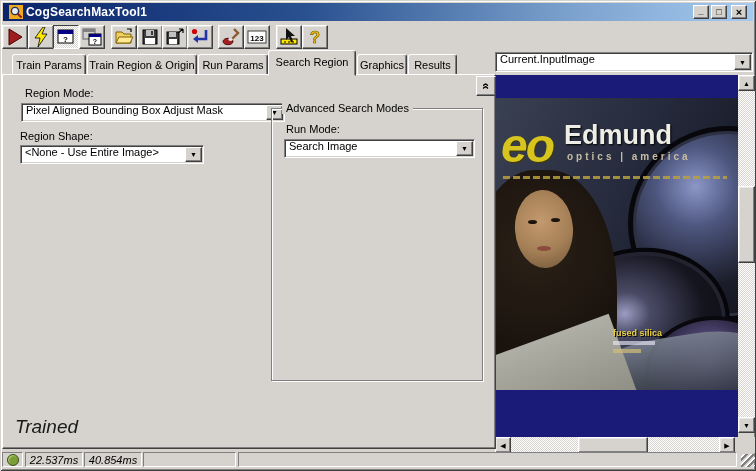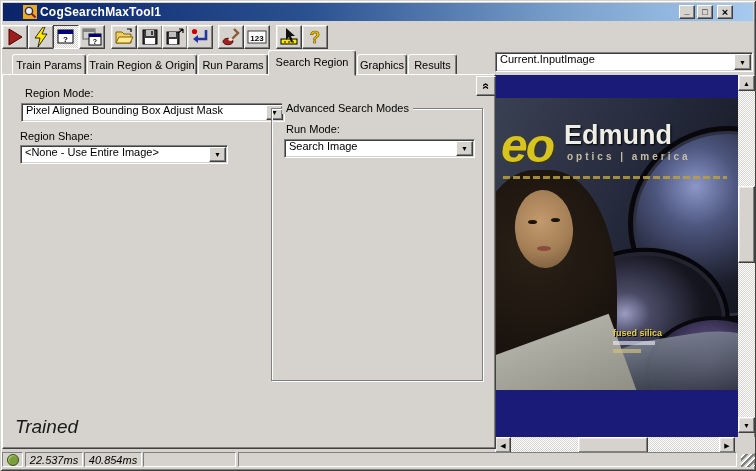--- a/index.html
+++ b/index.html
@@ -9,21 +9,21 @@
   .window {
     position:relative; width:756px; height:471px; background:#d6d3ce; overflow:hidden;
     box-shadow: inset 1px 1px 0 #d6d3ce, inset -1px -1px 0 #404040,
                 inset 2px 2px 0 #ffffff, inset -2px -2px 0 #808080;
   }
 
   
   .titlebar {
     position:absolute; left:3px; top:3px; right:3px; height:18px;
     background:linear-gradient(90deg,#0a246a 0%, #29508f 40%, #7aa0cc 75%, #a6caf0 100%);
-    display:flex; align-items:center; padding:0 20px;
+    display:flex; align-items:center; padding:0 6px;
   }
   .titlebar .appicon { width:14px; height:14px; margin-right:3px; flex:0 0 auto; }
   .titlebar .title { color:#fff; font-weight:bold; font-size:12px; flex:1;
     white-space:nowrap; overflow:hidden; letter-spacing:0.2px; }
   .tb-btn {
     width:16px; height:14px; margin-left:2px; background:#d6d3ce;
     border:1px solid; border-color:#fff #404040 #404040 #fff;
     box-shadow: inset -1px -1px 0 #808080;
     font-size:9px; font-weight:bold; color:#000; display:flex; align-items:center; justify-content:center;
     line-height:1;
@@ -306,21 +306,21 @@
   </div>
 
   <div class="tabpage">
     <div class="lbl" style="left:22px;top:12px">Region Mode:</div>
     <div class="combo" style="left:18px;top:28px;width:264px">
       <span class="ctext">Pixel Aligned Bounding Box Adjust Mask</span>
       <span class="cbtn">▼</span>
     </div>
 
     <div class="lbl" style="left:17px;top:55px">Region Shape:</div>
-    <div class="combo" style="left:17px;top:70px;width:208px">
+    <div class="combo" style="left:17px;top:70px;width:184px">
       <span class="ctext">&lt;None - Use Entire Image&gt;</span>
       <span class="cbtn">▼</span>
     </div>
 
     <div class="collapse-btn">
       <span class="glyph">«</span>
     </div>
 
     <div class="groupbox">
       <span class="legend">Advanced Search Modes</span>

